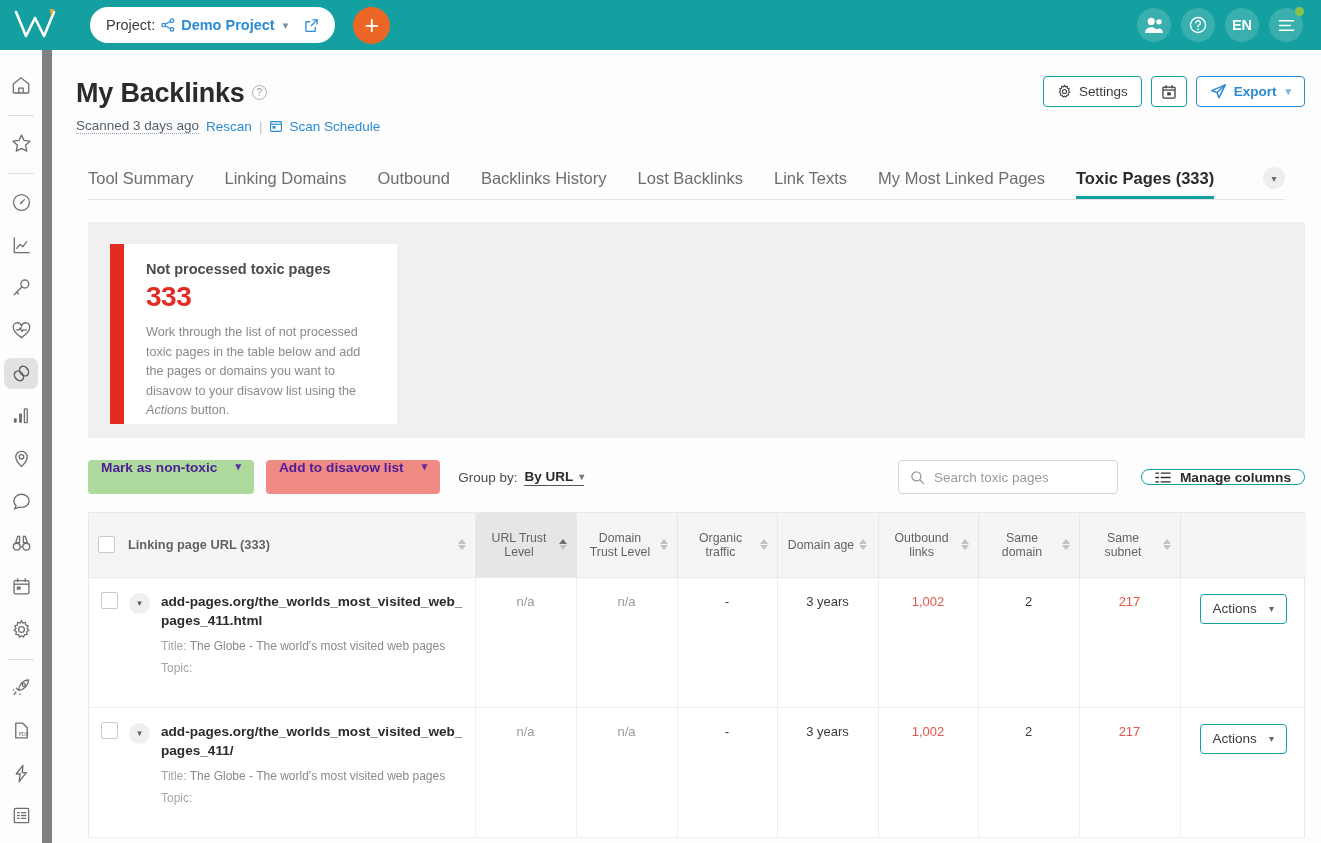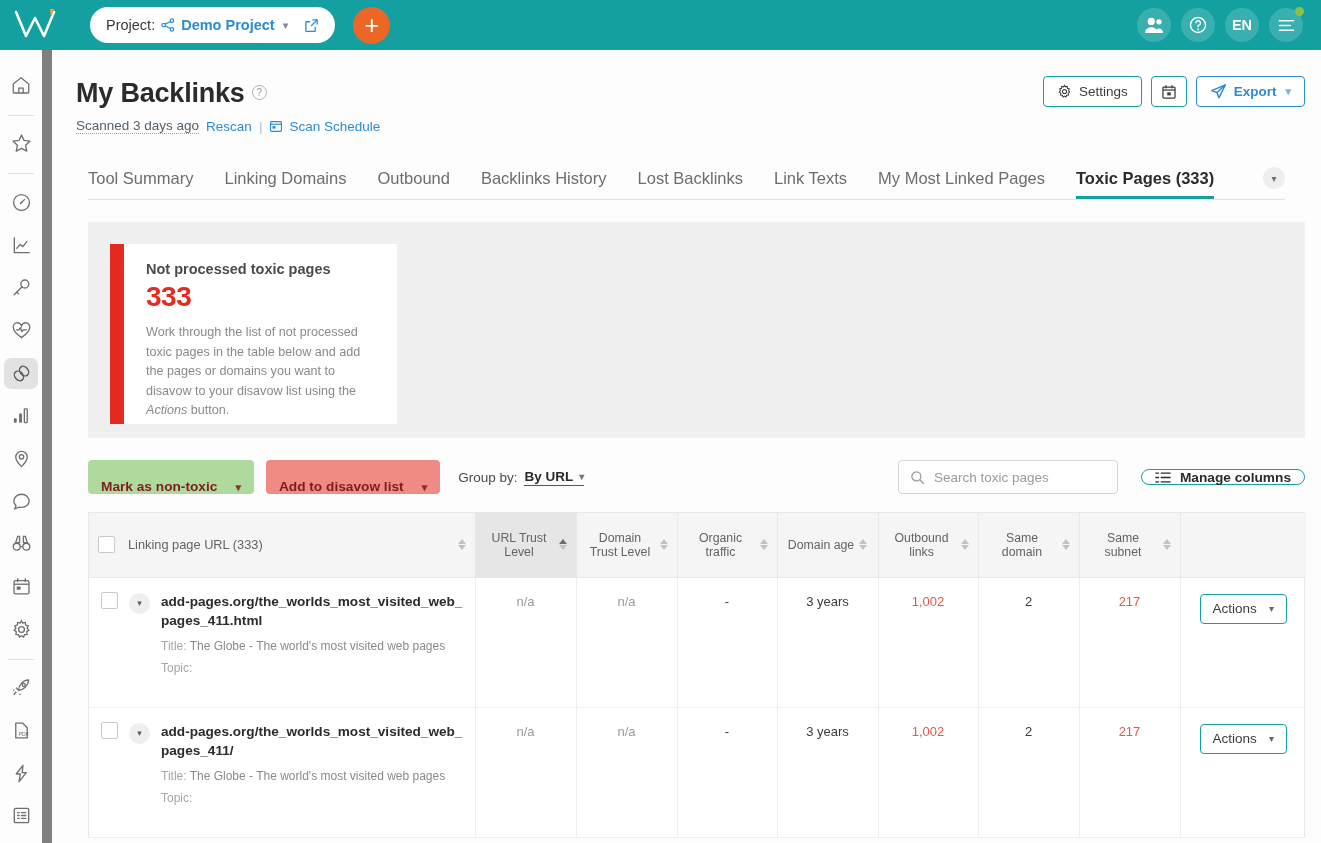--- a/index.html
+++ b/index.html
@@ -119,22 +119,22 @@
   .teal-btn{
     margin-top:12px; background:#14a0a0; color:#fff; font-weight:700;
     font-size:14px; border:none; border-radius:3px; padding:10px 15px;
   }
   
   .toolbar{
     margin:22px 16px 0 36px; display:flex; align-items:center; gap:12px;
     position:relative; height:34px;
   }
   .pill-btn{
-    height:34px; border:none; border-radius:4px; color:#7f1d1d; font-weight:700;
-    font-size:13.7px; display:flex; align-items:flex-end; gap:18px; padding:0 13px;
+    height:34px; border:none; border-radius:4px; color:#4c1d95; font-weight:700;
+    font-size:13.7px; display:flex; align-items:flex-start; gap:18px; padding:0 13px;
   }
   .pill-btn.green{ background:#aedb9d; }
   .pill-btn.red{ background:#ef8a85; }
   .groupby{ display:flex; align-items:center; gap:7px; font-size:13.5px; color:#4b4b4b; margin-left:6px;}
   .groupby .val{
     font-weight:700; color:#2b2b2b; border-bottom:1.5px solid #555; padding-bottom:1px;
     display:flex; align-items:center; gap:6px;
   }
   .search-box{
     margin-left:auto; width:220px; height:34px; border:1px solid #d5d5d5;
@@ -506,21 +506,21 @@
           <col style="width:100px">
         <col style="width:101px">
           <col style="width:100px">
           <col style="width:101px">
           <col style="width:101px">
           <col style="width:126px">
       </colgroup>
       <thead>
         <tr>
           <th class="first">
-            <div class="hcell" style="justify-content:space-between;">
+            <div class="hcell" style="justify-content:space-between;font-weight:bold;">
               <span style="display:flex;align-items:center;gap:13px;">
                 <span class="chk"></span>
                 <span style="font-size:12.8px;">Linking page URL (333)</span>
               </span>
               <span class="sorter">
                   <i class="up"></i>
                   <i class="dn"></i>
                 </span>
             </div>
           </th>

